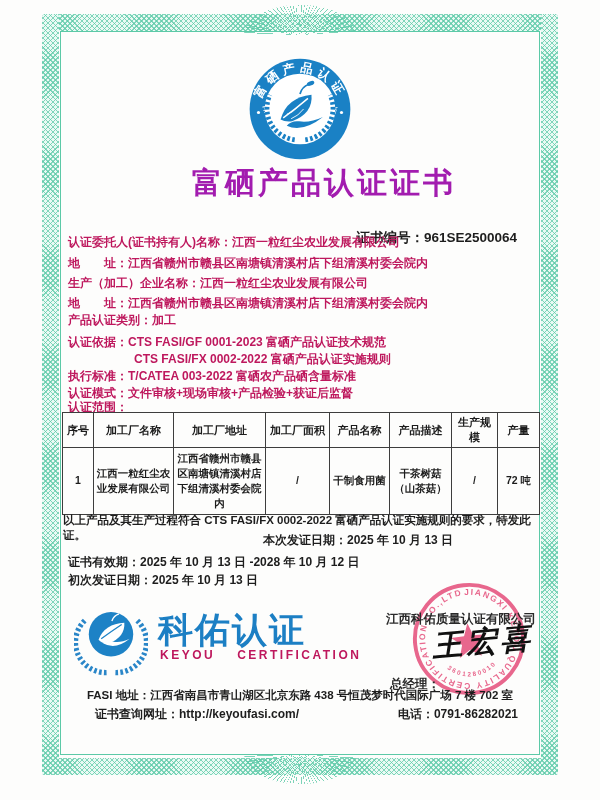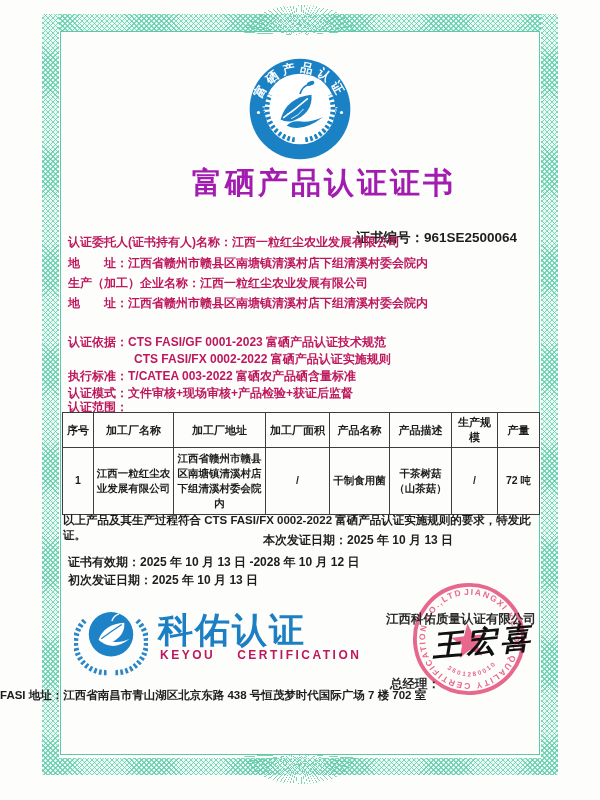--- a/index.html
+++ b/index.html
@@ -53,21 +53,21 @@
   .keyou-en { position:absolute; left:160px; top:648px; font-size:12px; font-weight:bold; color:#be185d; letter-spacing:2.5px; }
   .keyou-en .gap { display:inline-block; width:22px; }
   .issuer-company { position:absolute; left:386px; top:611px; width:155px; font-size:12.5px; font-weight:bold; color:#2a2a2a; }
   .manager { position:absolute; left:390px; top:676px; font-size:12.5px; font-weight:bold; color:#2a2a2a; }
   .signature { position:absolute; left:432px; top:622px; font-size:30px; font-weight:bold; font-style:italic;
     font-family:"DejaVu Serif",serif; color:#101010; transform:rotate(-5deg); letter-spacing:4px; white-space:nowrap; }
   .stamp { position:absolute; left:410px; top:580px; width:118px; height:118px; opacity:.88; transform:rotate(-6deg);
     mix-blend-mode:multiply; }
 
   
-  .fasi-line { position:absolute; left:0; right:0; top:688px; text-align:left; font-size:11.5px; font-weight:bold; }
+  .fasi-line { position:absolute; left:0; right:0; top:688px; text-align:center; font-size:11.5px; font-weight:bold; }
   .query-line { position:absolute; left:95px; right:82px; top:706px; display:flex; justify-content:space-between;
     font-size:12px; font-weight:bold; }
 </style>
 </head>
 <body>
 
 <div class="page">
 
   <div class="band band-top"></div>
   <div class="band band-bottom"></div>
@@ -109,20 +109,23 @@
     <span>认证委托人(证书持有人)名称：</span><span>江西一粒红尘农业发展有限公司</span>
   </div>
   <div class="field f2">
     <span>地　　址：</span><span>江西省赣州市赣县区南塘镇清溪村店下组清溪村委会院内</span>
   </div>
   <div class="field f3">
     <span>生产（加工）企业名称：</span><span>江西一粒红尘农业发展有限公司</span>
   </div>
   <div class="field f4">
     <span>地　　址：</span><span>江西省赣州市赣县区南塘镇清溪村店下组清溪村委会院内</span>
+  </div>
+  <div class="field f5">
+    <span>产品认证类别：</span><span>加工</span>
   </div>
   <div class="field f6a">
     <span>认证依据：</span><span>CTS FASI/GF 0001-2023 富硒产品认证技术规范</span>
   </div>
   <div class="field f6b">
     <span>CTS FASI/FX 0002-2022 富硒产品认证实施规则</span>
   </div>
   <div class="field f7">
     <span>执行标准：</span><span>T/CATEA 003-2022 富硒农产品硒含量标准</span>
   </div>
@@ -207,14 +210,22 @@
       <textPath href="#stampNum" startOffset="50%" text-anchor="middle">3601280010</textPath>
     </text>
   </svg>
   <div class="issuer-company">江西科佑质量认证有限公司</div>
   <div class="manager">总经理：</div>
   <div class="signature">王宏喜</div>
 
   <div class="fasi-line">
     <span>FASI 地址：</span><span>江西省南昌市青山湖区北京东路 438 号恒茂梦时代国际广场 7 楼 702 室</span>
   </div>
+  <div class="query-line">
+    <span>
+      <span>证书查询网址：</span><span>http://keyoufasi.com/</span>
+    </span>
+    <span>
+      <span>电话：</span><span>0791-86282021</span>
+    </span>
+  </div>
 
 </div>
 
 </body></html>

